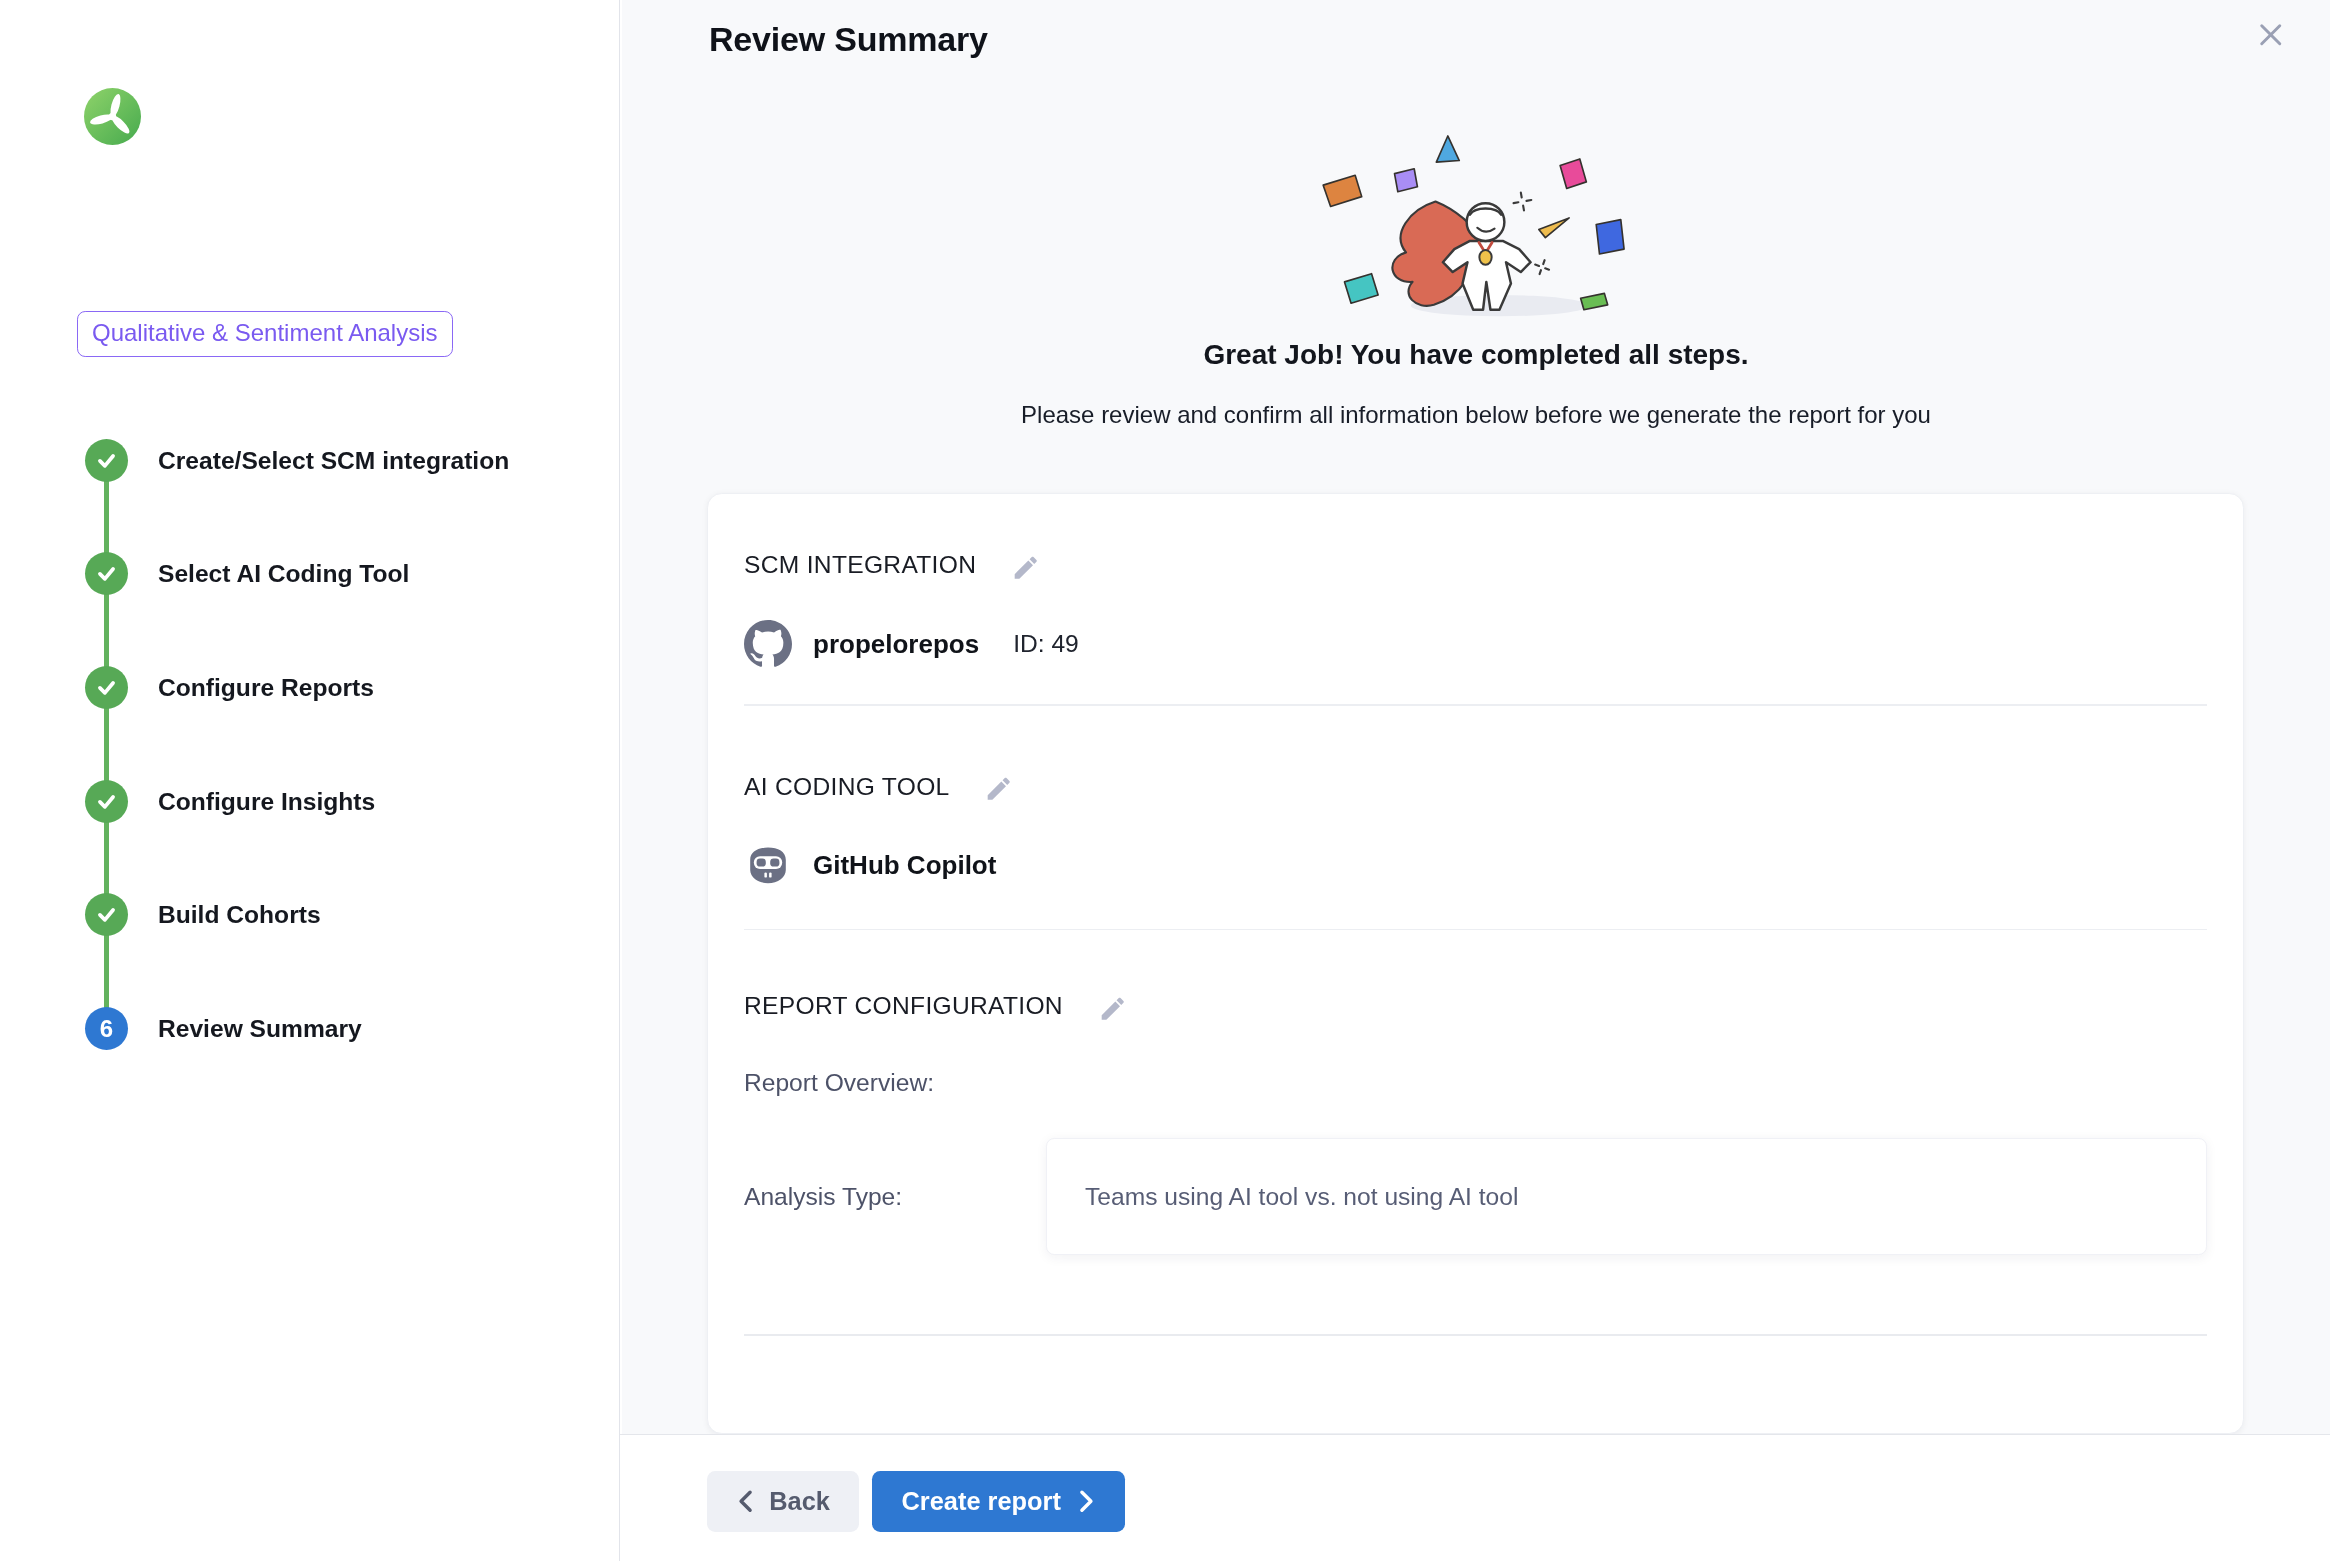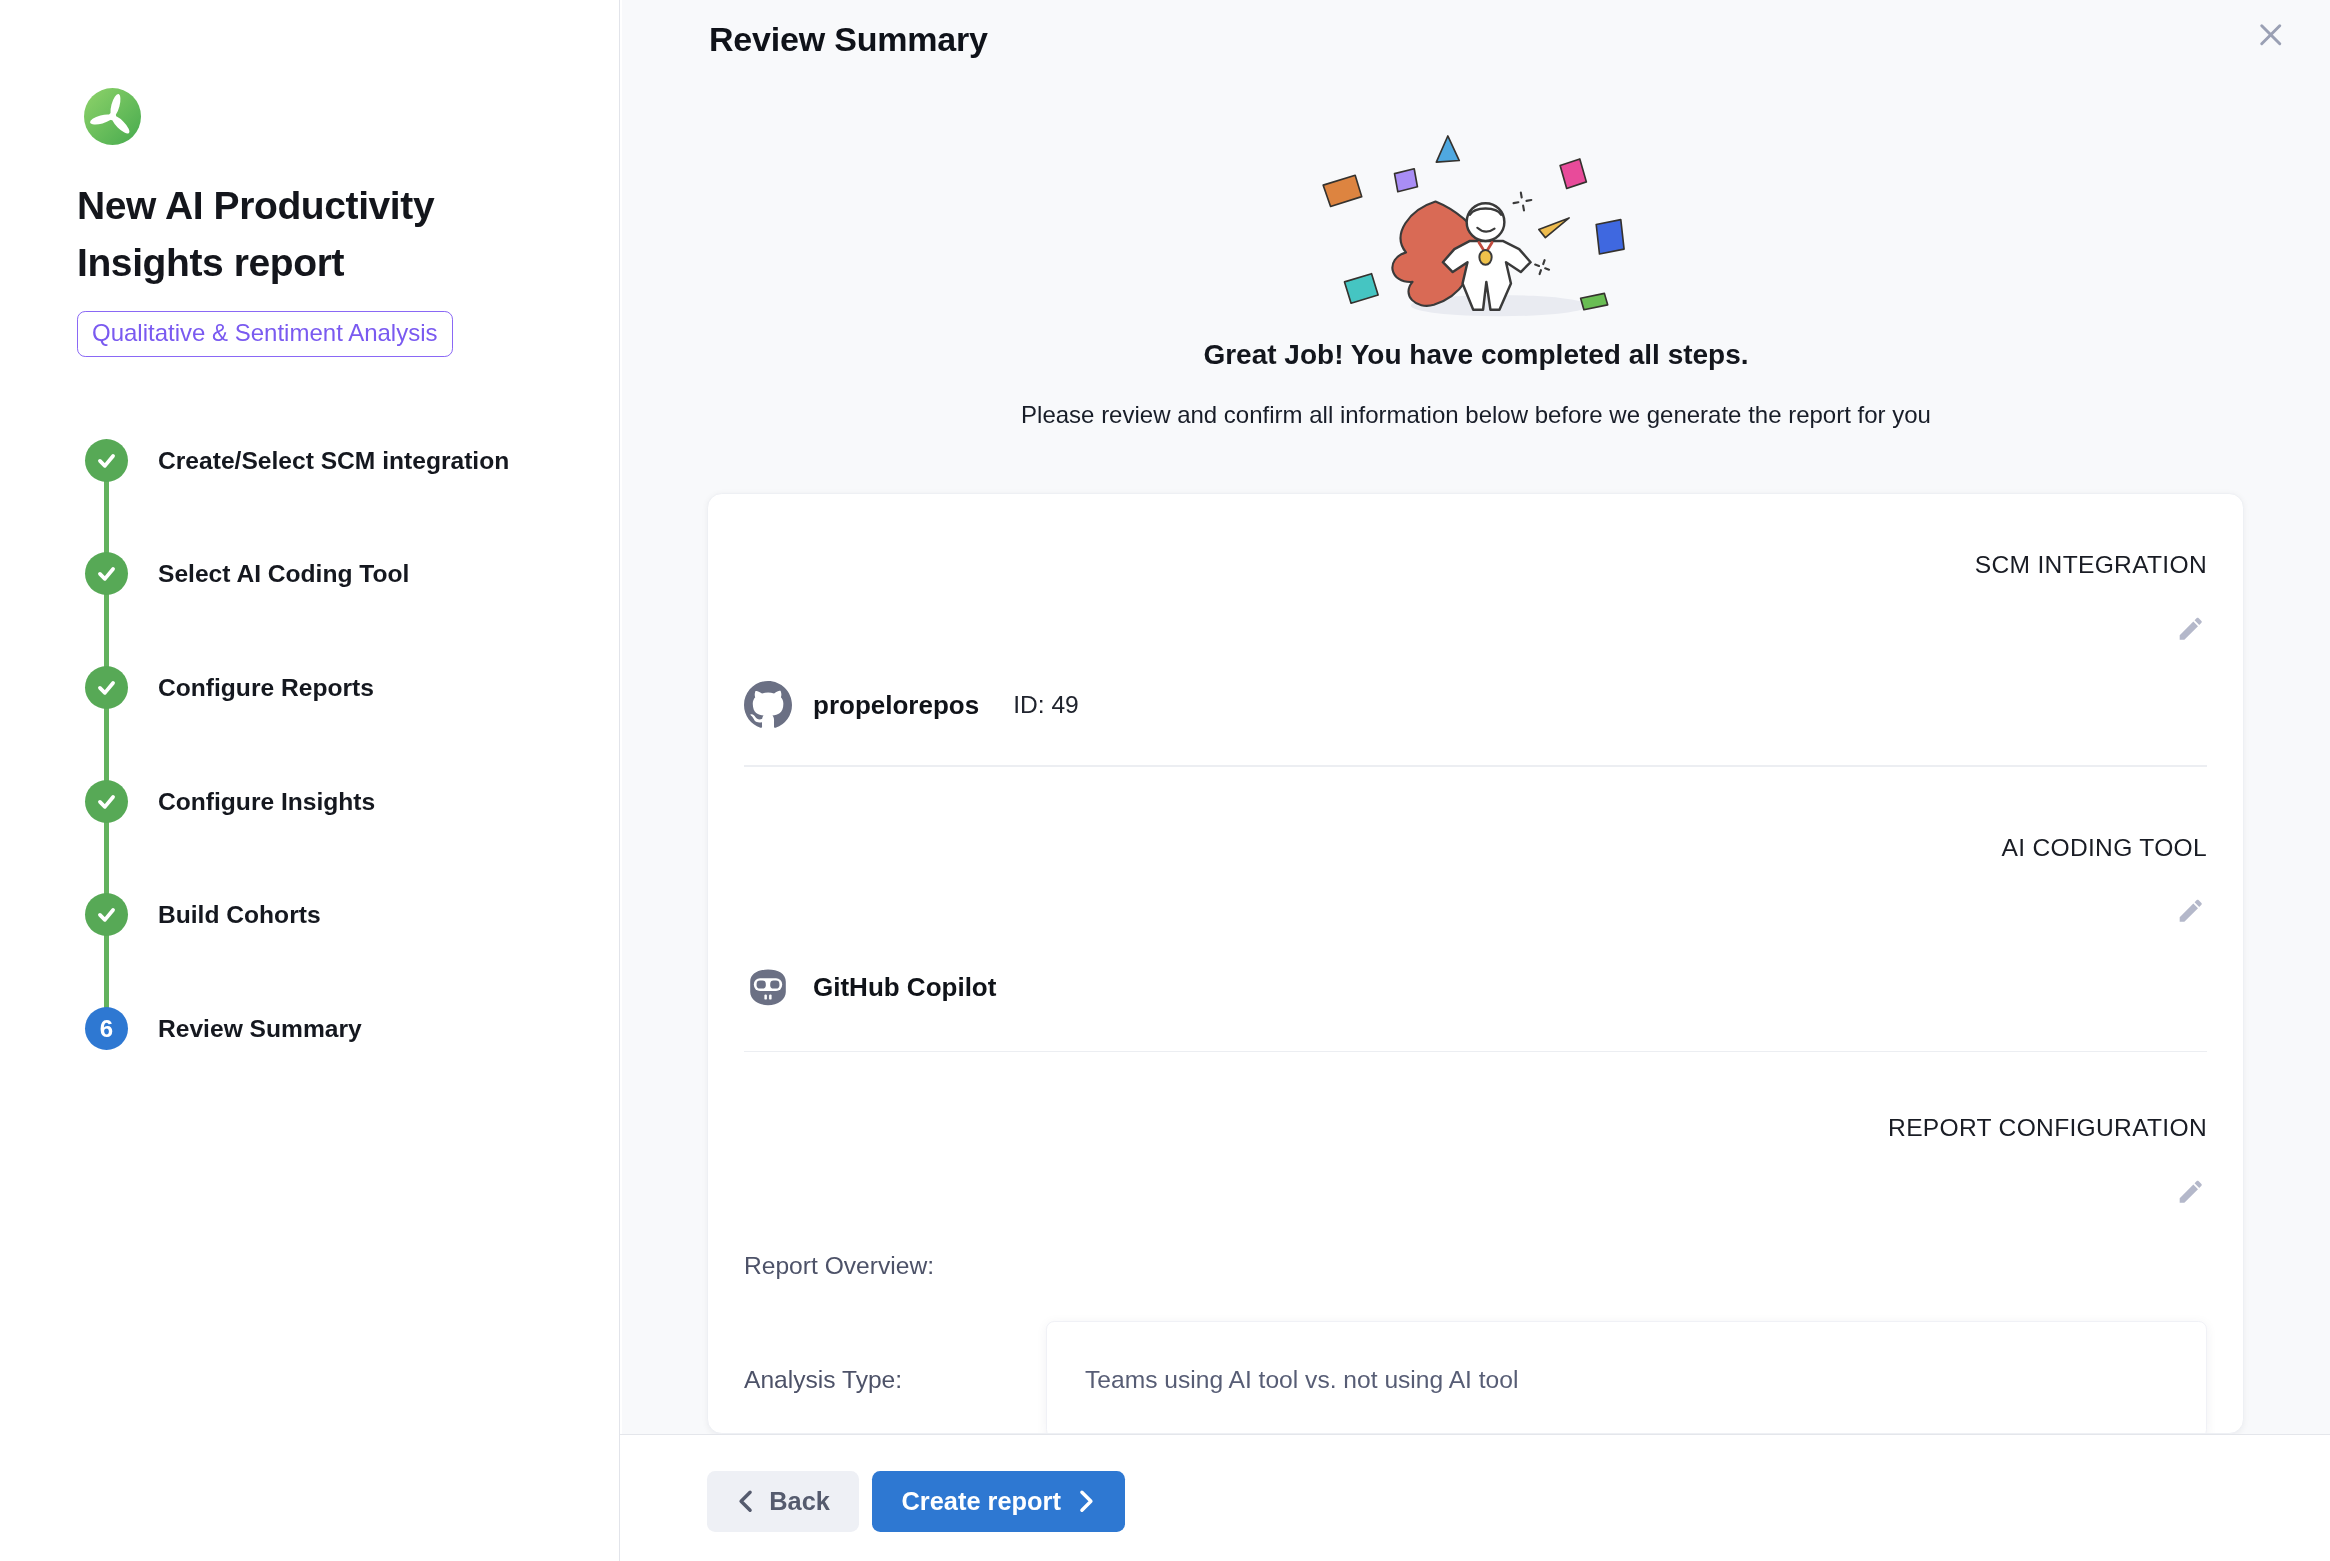--- a/index.html
+++ b/index.html
@@ -59,21 +59,21 @@
   .subtext { position:absolute; left:0; top:401px; width:100%; text-align:center;
     font-size:24px; font-weight:400; color:#181d28; }
 
   
   .card {
     position:absolute; left:85px; top:493px; width:1537px; height:941px;
     background:#ffffff; border:0.8px solid #eef0f4; border-radius:14.7px;
     box-shadow:0 1.6px 6.6px rgba(20,24,40,0.05);
     padding:57px 36px 0 36px; overflow:hidden;
   }
-  .section-head { display:flex; align-items:flex-end; gap:33px;flex-direction:column; }
+  .section-head { display:flex; align-items:flex-start; gap:33px; }
   .section-label { font-size:24.6px; font-weight:500; color:#191c24; letter-spacing:0.3px; }
   .pencil-btn { background:none; border:none; cursor:pointer; width:33px; height:33px;
     display:flex; align-items:center; justify-content:center; }
   .entity-row { margin-top:36px; display:flex; align-items:center; }
   .entity-icon { width:48px; height:48px; flex:0 0 48px; }
   .entity-name { margin-left:21px; font-size:26px; font-weight:700; color:#101319; }
   .entity-id { margin-left:34px; font-size:24.6px; font-weight:400; color:#20242e; }
   .sep { margin-top:36px; height:1.6px; background:#eceef2; }
   .sep2 { margin-top:39px; }
   .mt-sec { margin-top:67px; }
@@ -128,21 +128,20 @@
       <g transform="rotate(135)">
           <ellipse cx="0" cy="-14" rx="5" ry="14.5"></ellipse>
         </g>
       <g transform="rotate(255)">
           <ellipse cx="0" cy="-14" rx="5" ry="14.5"></ellipse>
         </g>
       <circle cx="0" cy="0" r="4.5"></circle>
     </g>
   </svg>
 
-  <div class="sidebar-title">New AI Productivity Insights report</div>
   <div class="badge">Qualitative &amp; Sentiment Analysis</div>
 
   <div class="step-line"></div>
 
   <div class="step s1">
     <span class="step-circle done">
       <svg width="23" height="23" viewBox="0 0 28 28">
           <polyline points="6,14.5 12,20.5 22,8.5" fill="none" stroke="#ffffff" stroke-width="4.5" stroke-linecap="round" stroke-linejoin="round"></polyline>
         </svg>
     </span>

